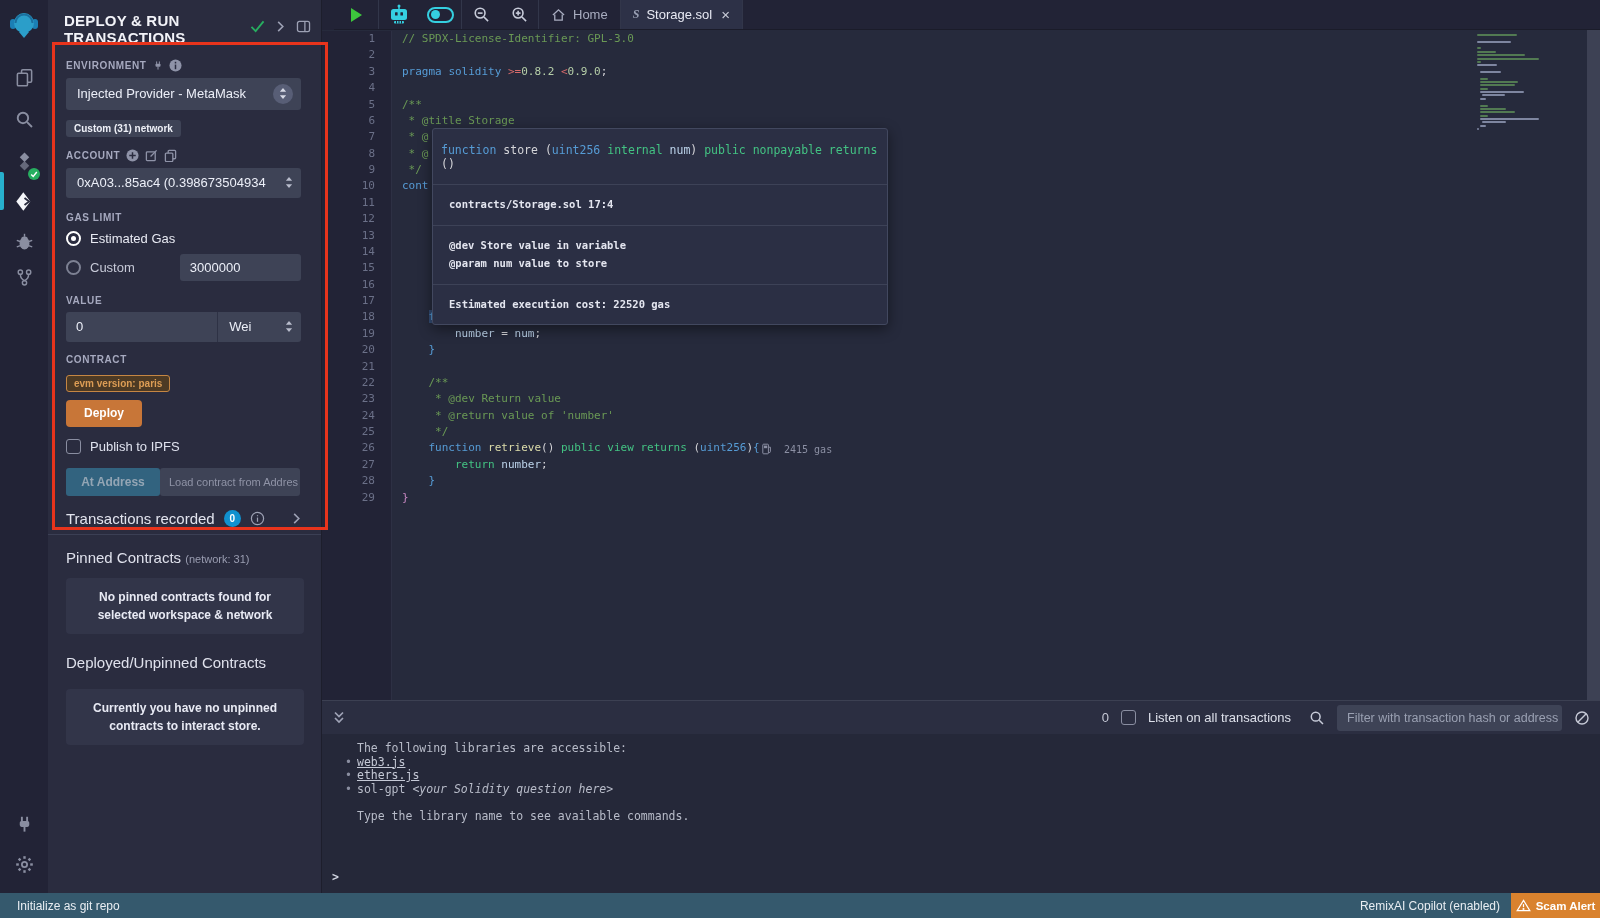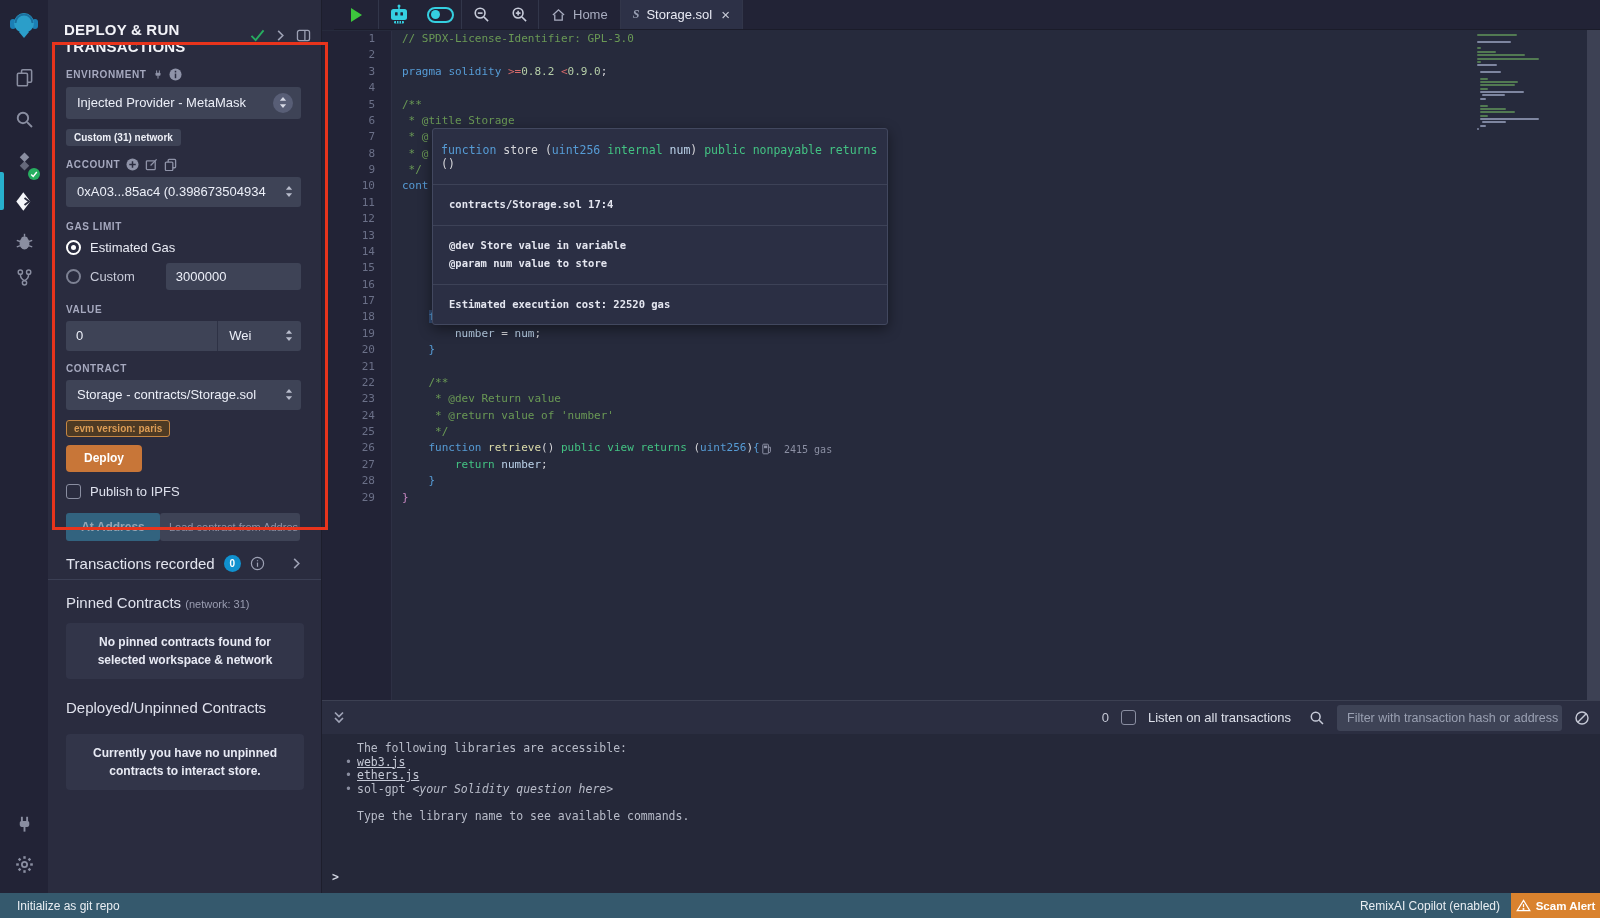--- a/index.html
+++ b/index.html
@@ -10,21 +10,21 @@
   
   #iconbar { position:absolute; left:0; top:0; width:48px; height:893px; background:#222336; z-index:5; }
   .ib-item { position:absolute; left:0; width:48px; height:38px; display:flex; align-items:center; justify-content:center; cursor:pointer; }
   .active-indicator { position:absolute; left:0; top:172px; width:4px; height:38px; background:#27b0cd; border-radius:0 2px 2px 0; }
   .badge-check { position:absolute; right:8px; bottom:0px; width:12px; height:12px; border-radius:50%; background:#27ae60;
                  display:flex; align-items:center; justify-content:center; }
 
   
   #sidepanel { position:absolute; left:48px; top:0; width:274px; height:893px; background:#2a2c3f; z-index:4;
                border-right:1px solid #1d1e2c; }
-  .panel-head { display:flex; padding:21px 10px 0 16px; }
+  .panel-head { display:flex; padding:12px 10px 0 16px; }
   .panel-title { font-size:15px; font-weight:bold; color:#f2f3f8; line-height:1.15; width:155px; letter-spacing:.2px; }
   .head-icons { display:flex; gap:11px; margin-left:auto; margin-top:8px; align-items:flex-start; }
   .pcontent { padding:4px 20px 0 18px; }
   .flabel { font-size:10px; font-weight:bold; letter-spacing:.6px; color:#a6a9bf; display:flex; align-items:center; gap:6px; }
   .sel { background:#3e4356; border-radius:3px; height:32px; display:flex; align-items:center;
          padding:0 8px 0 11px; color:#eceff8; font-size:13px; cursor:pointer; overflow:hidden; white-space:nowrap; }
   .sel .grow { flex:1; overflow:hidden; white-space:nowrap; }
   .stepper-circle { width:20px; height:20px; min-width:20px; border-radius:50%; background:#585e76; display:flex; align-items:center; justify-content:center; }
   .pill-badge { display:inline-block; background:#3e4356; border-radius:3px; padding:3px 8px; font-size:10px; font-weight:bold; color:#eef0f7; }
   .radio-row { display:flex; align-items:center; gap:9px; font-size:13px; color:#e8eaf3; }
@@ -294,47 +294,40 @@
       <div class="flabel" style="margin-top:14px">
           <span>GAS LIMIT</span>
         </div>
       <div class="radio-row" style="margin-top:8px">
         <span class="radio sel-r"></span>
         <span>Estimated Gas</span>
       </div>
       <div class="radio-row" style="margin-top:8px">
         <span class="radio"></span>
         <span style="color:#c7cad8">Custom</span>
-        <span class="tinput" style="margin-left:22px;width:140px">3000000</span>
+        <span class="tinput" style="margin-left:36px;width:140px">3000000</span>
       </div>
 
       <div class="flabel" style="margin-top:14px">
           <span>VALUE</span>
         </div>
       <div style="display:flex;margin-top:6px">
         <span class="tinput" style="width:152px;height:30px;border-radius:3px 0 0 3px">0</span>
         <span class="sel" style="width:84px;height:30px;border-radius:0 3px 3px 0;border-left:1px solid #2e3245">
           <span class="grow">Wei</span>
           <svg width="8" height="11" viewBox="0 0 8 12" fill="#b9bdcc">
               <path d="M4 0 L7.4 4 H0.6 Z"></path>
               <path d="M4 12 L7.4 8 H0.6 Z"></path>
             </svg>
         </span>
       </div>
 
       <div class="flabel" style="margin-top:12px">
           <span>CONTRACT</span>
         </div>
-      <div class="sel" style="margin-top:6px;height:30px">
-        <span class="grow">Storage - contracts/Storage.sol</span>
-        <svg width="8" height="11" viewBox="0 0 8 12" fill="#b9bdcc">
-            <path d="M4 0 L7.4 4 H0.6 Z"></path>
-            <path d="M4 12 L7.4 8 H0.6 Z"></path>
-          </svg>
-      </div>
       <div style="margin-top:8px"><span class="evm-badge">evm version: paris</span></div>
 
       <div style="margin-top:8px"><button class="deploy-btn">Deploy</button></div>
 
       <div class="radio-row" style="margin-top:12px">
         <span class="cb"></span>
         <span style="color:#dfe2ee">Publish to IPFS</span>
       </div>
 
       <div style="display:flex;gap:0;margin-top:14px">

